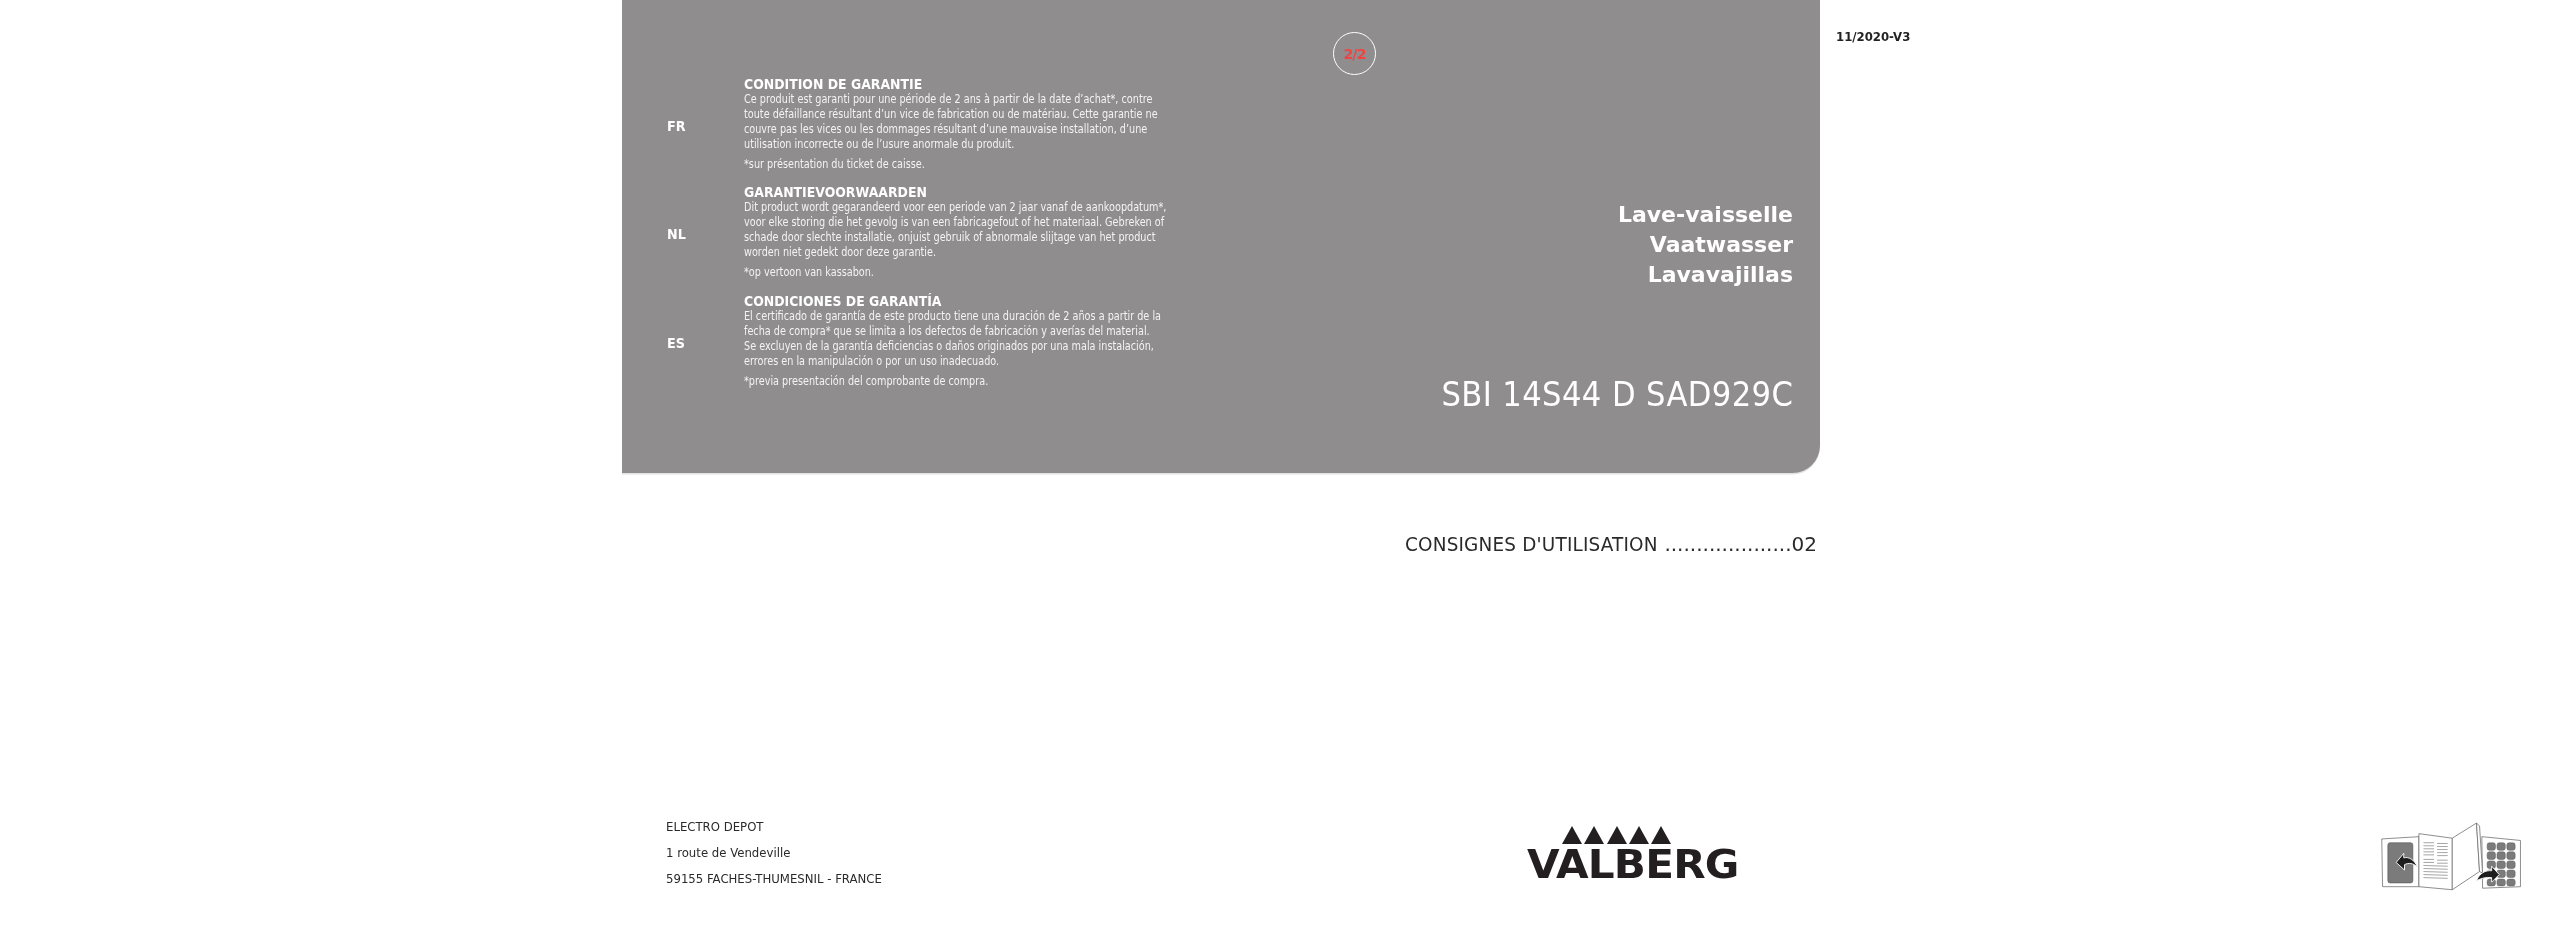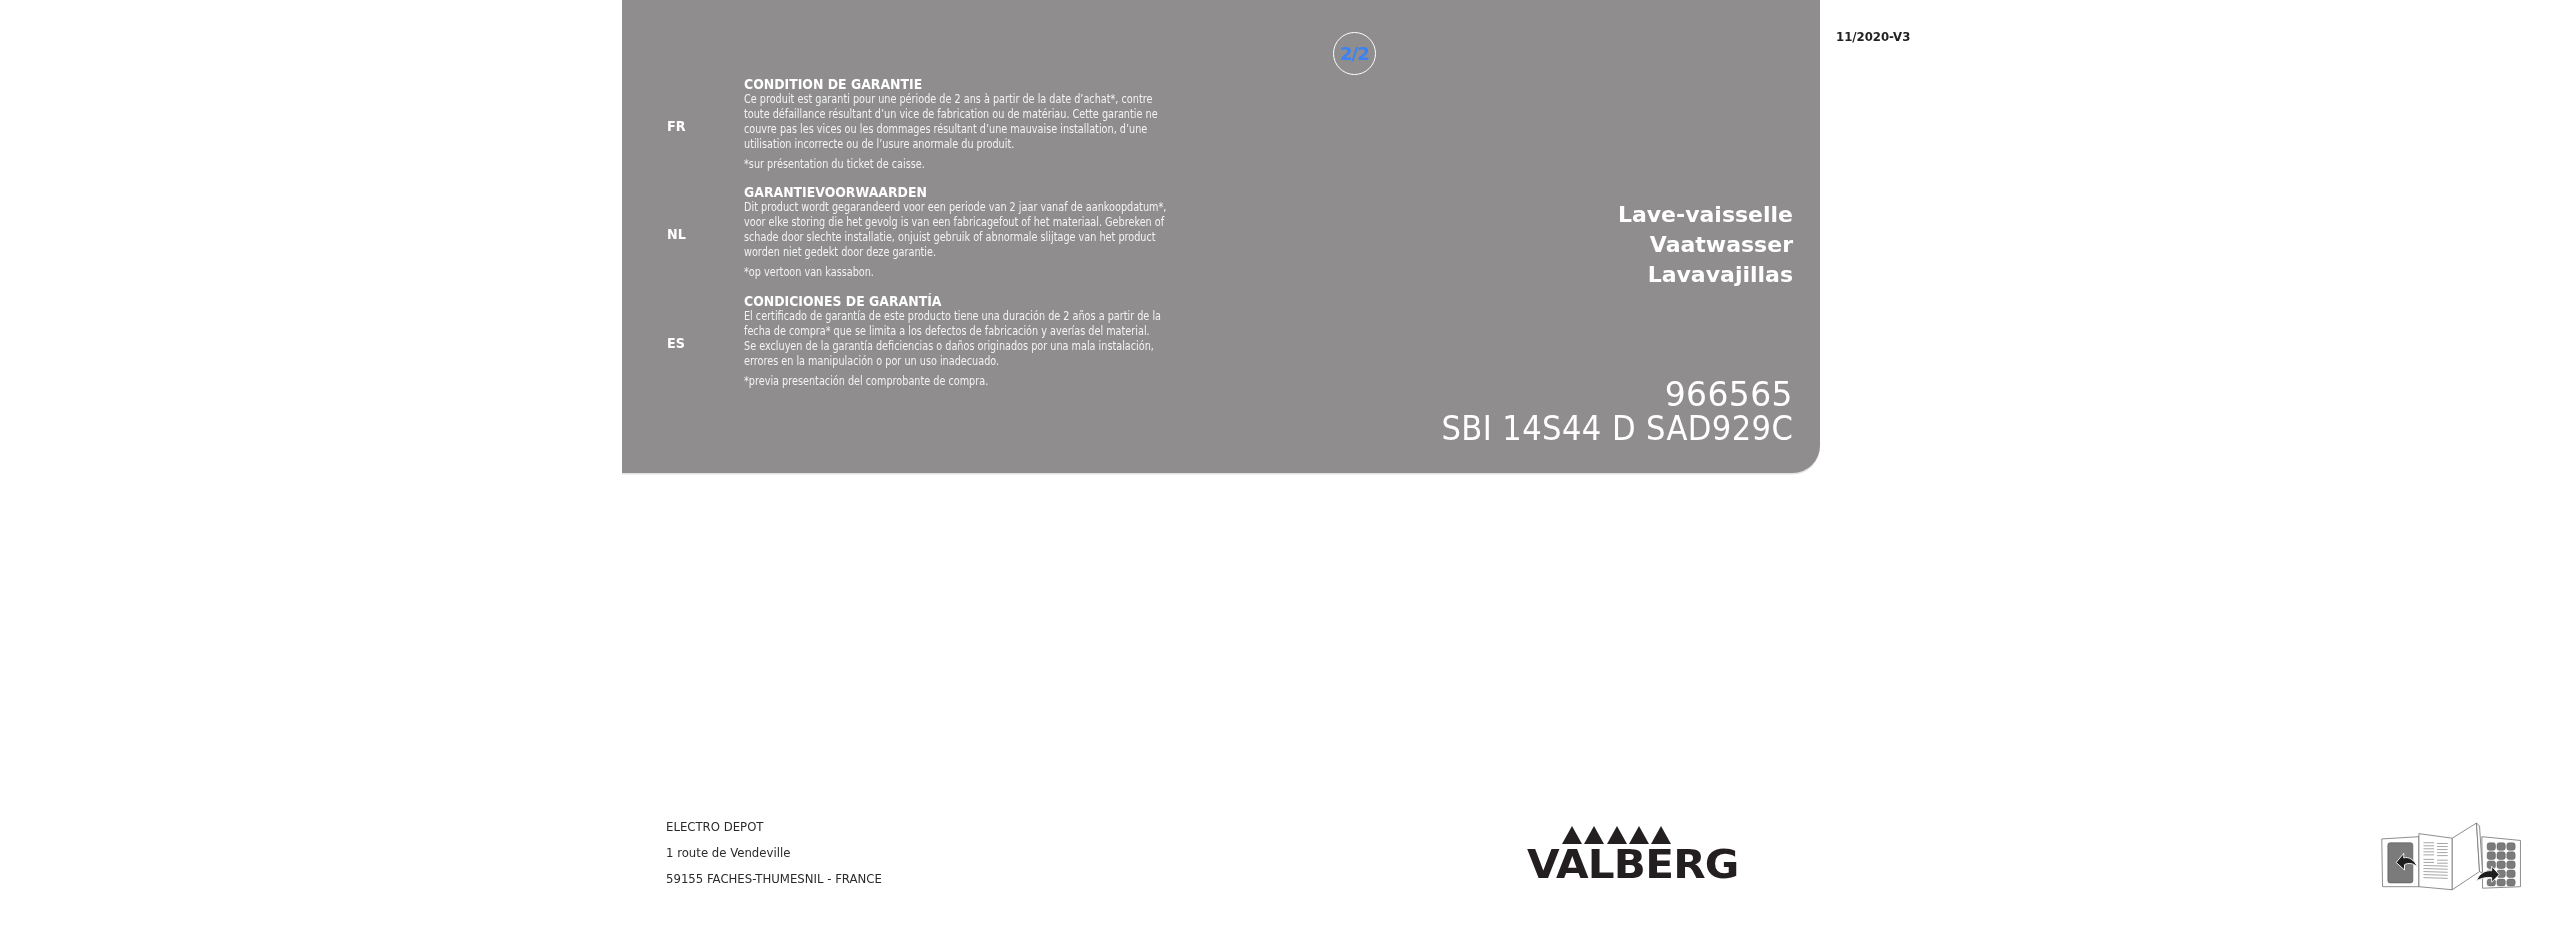--- a/index.html
+++ b/index.html
@@ -25,24 +25,24 @@
     box-shadow: 0 1.5px 0 #e2e2e2;
   }
   .page-badge {
     position: absolute;
     left: 1333px;
     top: 32px;
     width: 43px;
     height: 43px;
     border: 1.9px solid #ffffff;
     border-radius: 50%;
-    color: #3b82f6;
-    font-family: "DejaVu Sans", sans-serif;
-    font-weight: bold;
-    font-size: 18px;
+    color: #ef4444;
+    font-family: "DejaVu Sans", sans-serif;
+    font-weight: bold;
+    font-size: 14px;
     letter-spacing: -0.8px;
     display: flex;
     align-items: center;
     justify-content: center;
     box-sizing: border-box;
   }
   .lang-code {
     position: absolute;
     left: 667px;
     color: #ffffff;
@@ -267,27 +267,30 @@
   <div class="note">*previa presentación del comprobante de compra.</div>
 </div>
 
 <div class="product-names">
   <div>Lave-vaisselle</div>
   <div>Vaatwasser</div>
   <div>Lavavajillas</div>
 </div>
 
 <div class="model-block">
-  <div>966565</div>
   <div class="model">SBI 14S44 D SAD929C</div>
 </div>
 
 <div class="version">11/2020-V3</div>
 
 <div class="toc">
+  <div class="toc-row">
+    <span class="label">CONSIGNES D'UTILISATION</span>
+    <span class="leader">....................02</span>
+  </div>
 </div>
 
 <div class="address">
   <div>ELECTRO DEPOT</div>
   <div>1 route de Vendeville</div>
   <div>59155 FACHES-THUMESNIL - FRANCE</div>
 </div>
 
 <div class="logo">
   <div class="triangles">

